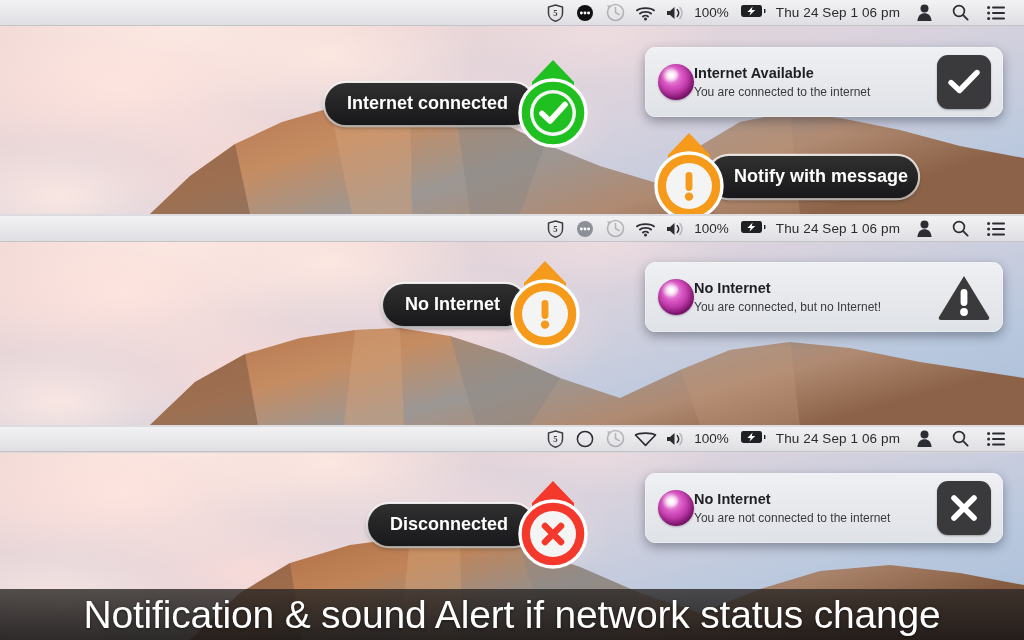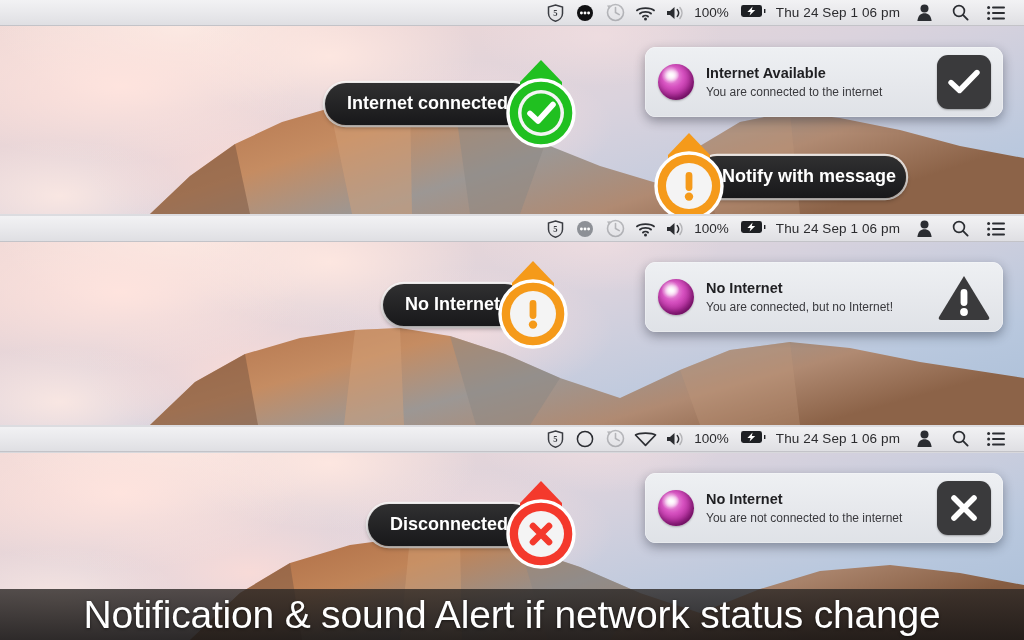--- a/index.html
+++ b/index.html
@@ -72,33 +72,33 @@
       radial-gradient(circle at 34% 30%, #ffffff 0%, rgba(255,255,255,.0) 26%),
       radial-gradient(circle at 40% 34%, #f2a8e6 0%, #d651c0 34%, #a51f8e 72%, #6d0e60 100%);
     box-shadow: inset -2px -3px 6px rgba(40,0,40,.45), 0 1px 2px rgba(0,0,0,.25);
     position: relative; overflow: hidden;
   }
   .notif .globe::after {
     content:""; position:absolute; left: 6px; top: 5px; width: 16px; height: 13px;
     background: radial-gradient(ellipse at center, rgba(255,255,255,.95), rgba(255,255,255,0) 68%);
     transform: rotate(-18deg);
   }
-  .notif .txt { margin-left: 12px; flex: 1 1 auto; min-width: 0; }
+  .notif .txt { flex: 1 1 auto; min-width: 0; }
   .notif .title { font-size: 14.5px; font-weight: bold; color: #1f1f22; line-height: 1.35; }
   .notif .body  { font-size: 12px; color: #3a3a3e; line-height: 1.35; margin-top: 1px; }
   .notif .action {
     width: 54px; height: 54px; border-radius: 11px; flex: none;
     background: #3a3a3c;
     display: flex; align-items: center; justify-content: center;
     box-shadow: 0 1px 2px rgba(0,0,0,.3);
   }
   .notif .action svg { display: block; }
 
   
-  .callout { position: absolute; display: flex; align-items: center; z-index: 16; }
+  .callout { position: absolute; display: flex; align-items: center; z-index: 16; gap: 12px; }
   .pill {
     background: linear-gradient(180deg, #303031 0%, #18181a 100%);
     color: #fff;
     border-radius: 22px;
     font-size: 18px; font-weight: bold;
     padding: 10px 26px 11px 22px;
     box-shadow: 0 2px 5px rgba(0,0,0,.45), 0 0 0 2.2px rgba(255,255,255,.85);
     white-space: nowrap;
   }
   .callout.rev { flex-direction: row-reverse; }

